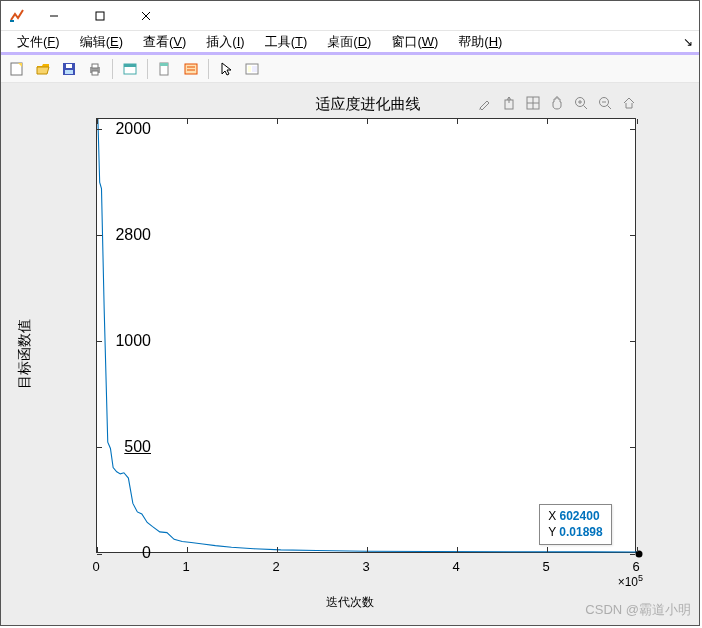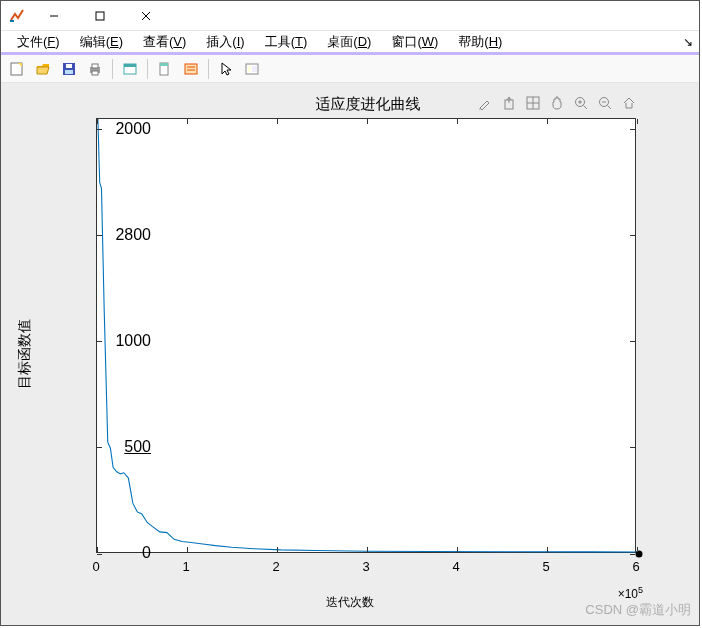--- a/index.html
+++ b/index.html
@@ -151,21 +151,21 @@
     left: 24px;
     top: 50%;
     transform: translate(-50%,-50%) rotate(-90deg);
     transform-origin: center;
     font-size:14px;
     white-space:nowrap;
   }
   .xfactor {
     position:absolute;
     right: 56px;
-    bottom: 24px;
+    bottom: 36px;
     font-size:12px;
   }
   .xfactor sup { font-size:9px; }
   
   .plot-svg {
     position:absolute;
     left:0; top:0;
     width:100%; height:100%;
     overflow:visible;
   }
@@ -358,20 +358,24 @@
         </div>
     </div>
 
     <div class="axes">
       <svg class="plot-svg" width="540" height="435" viewBox="0 0 540 435" preserveAspectRatio="none">
         <path id="line-path" class="line-path" d="M0.9 0.0 L2.7 63.7 L4.5 70.0 L7.2 191.0 L10.8 324.7 L13.5 331.0 L16.2 350.1 L19.8 354.4 L23.4 356.5 L27.0 355.4 L31.5 360.7 L36.0 386.2 L40.5 394.7 L45.0 396.8 L50.4 405.3 L55.8 409.5 L63.0 414.8 L70.2 415.5 L77.4 422.3 L85.5 424.4 L94.5 425.5 L106.2 426.9 L118.8 428.6 L135.0 430.3 L157.5 431.8 L184.5 432.9 L220.5 433.5 L270.0 434.2 L333.0 434.5 L414.0 434.7 L495.0 434.9 L542.2 435.0 "></path>
       </svg>
 
       <div class="dt-marker" id="dt-marker" style="left: 542.16px; top: 434.996px;"></div>
 
+      <div class="datatip" id="datatip" style="left: 442.16px; top: 384.996px;">
+        <div><span>X</span> <span class="xval">602400</span></div>
+        <div><span>Y</span> <span class="yval">0.01898</span></div>
+      </div>
     <div class="ytick" style="left: 0px; top: 434.5px;"></div>
         <div class="ytick" style="right: 0px; top: 434.5px;"></div>
         <div class="ytick" style="left: 0px; top: 328.402px;"></div>
         <div class="ytick" style="right: 0px; top: 328.402px;"></div>
         <div class="ytick" style="left: 0px; top: 222.305px;"></div>
         <div class="ytick" style="right: 0px; top: 222.305px;"></div>
         <div class="ytick" style="left: 0px; top: 116.207px;"></div>
         <div class="ytick" style="right: 0px; top: 116.207px;"></div>
         <div class="ytick" style="left: 0px; top: 10.1098px;"></div>
         <div class="ytick" style="right: 0px; top: 10.1098px;"></div>

